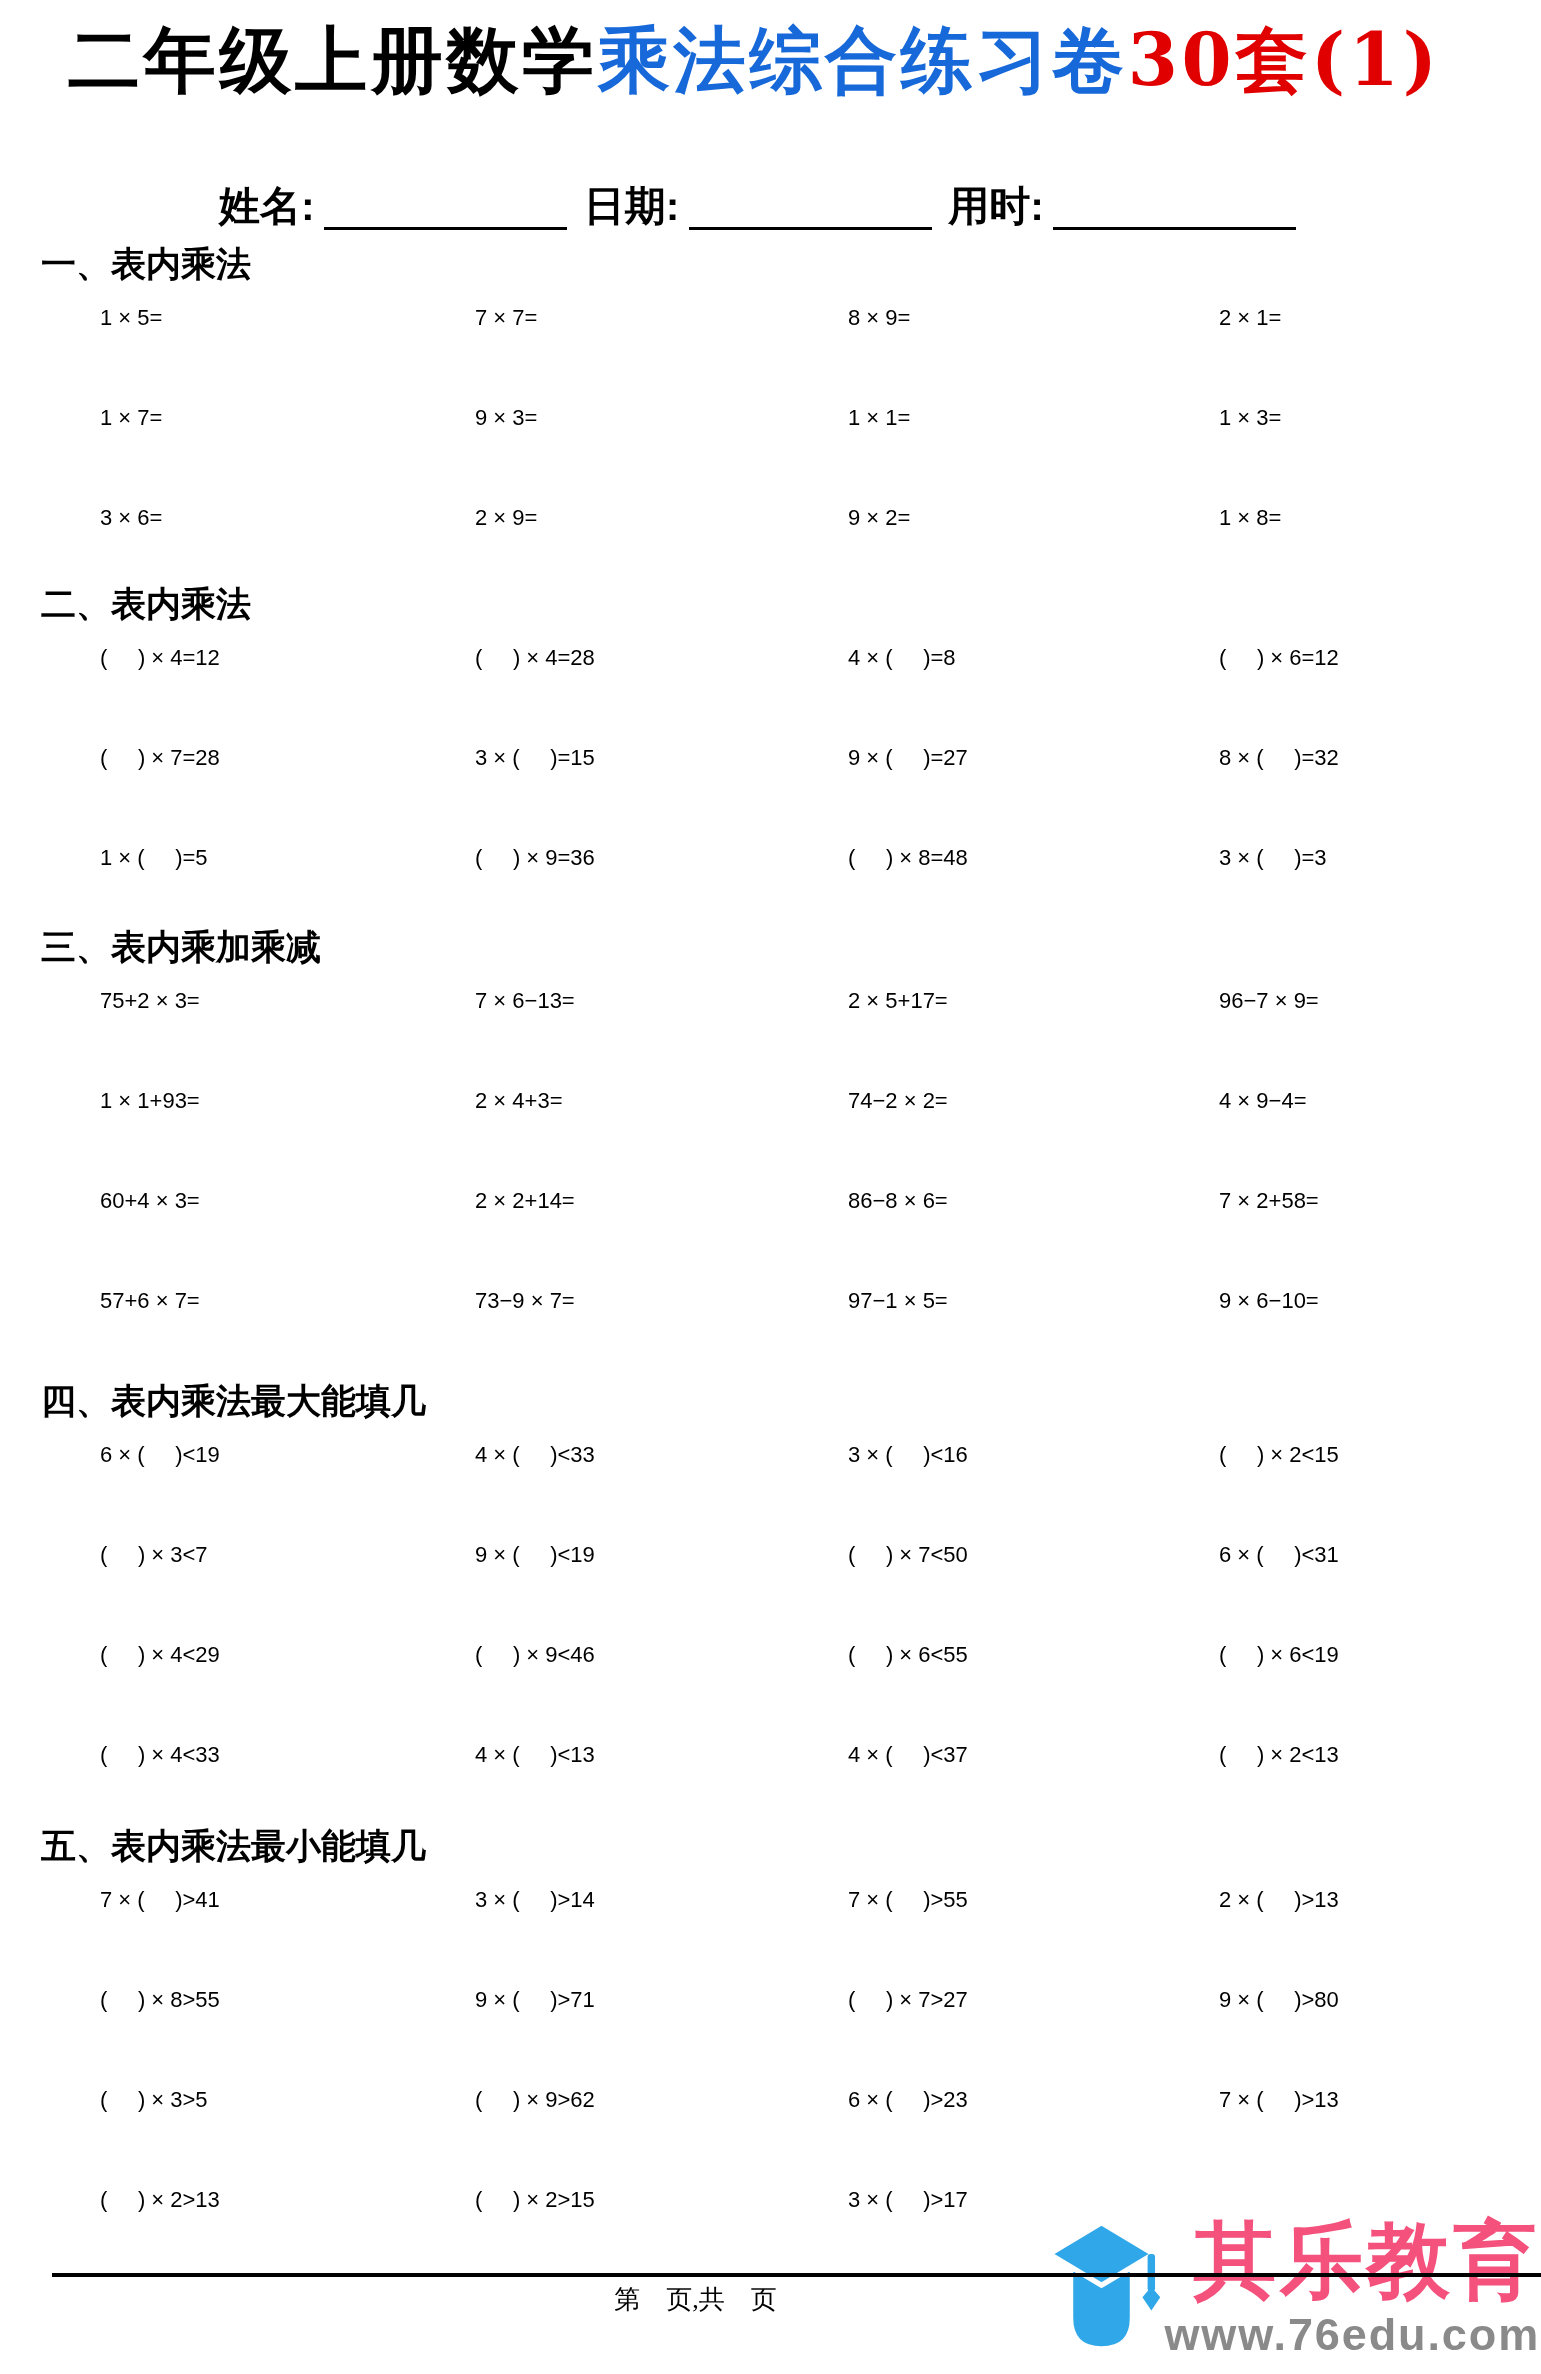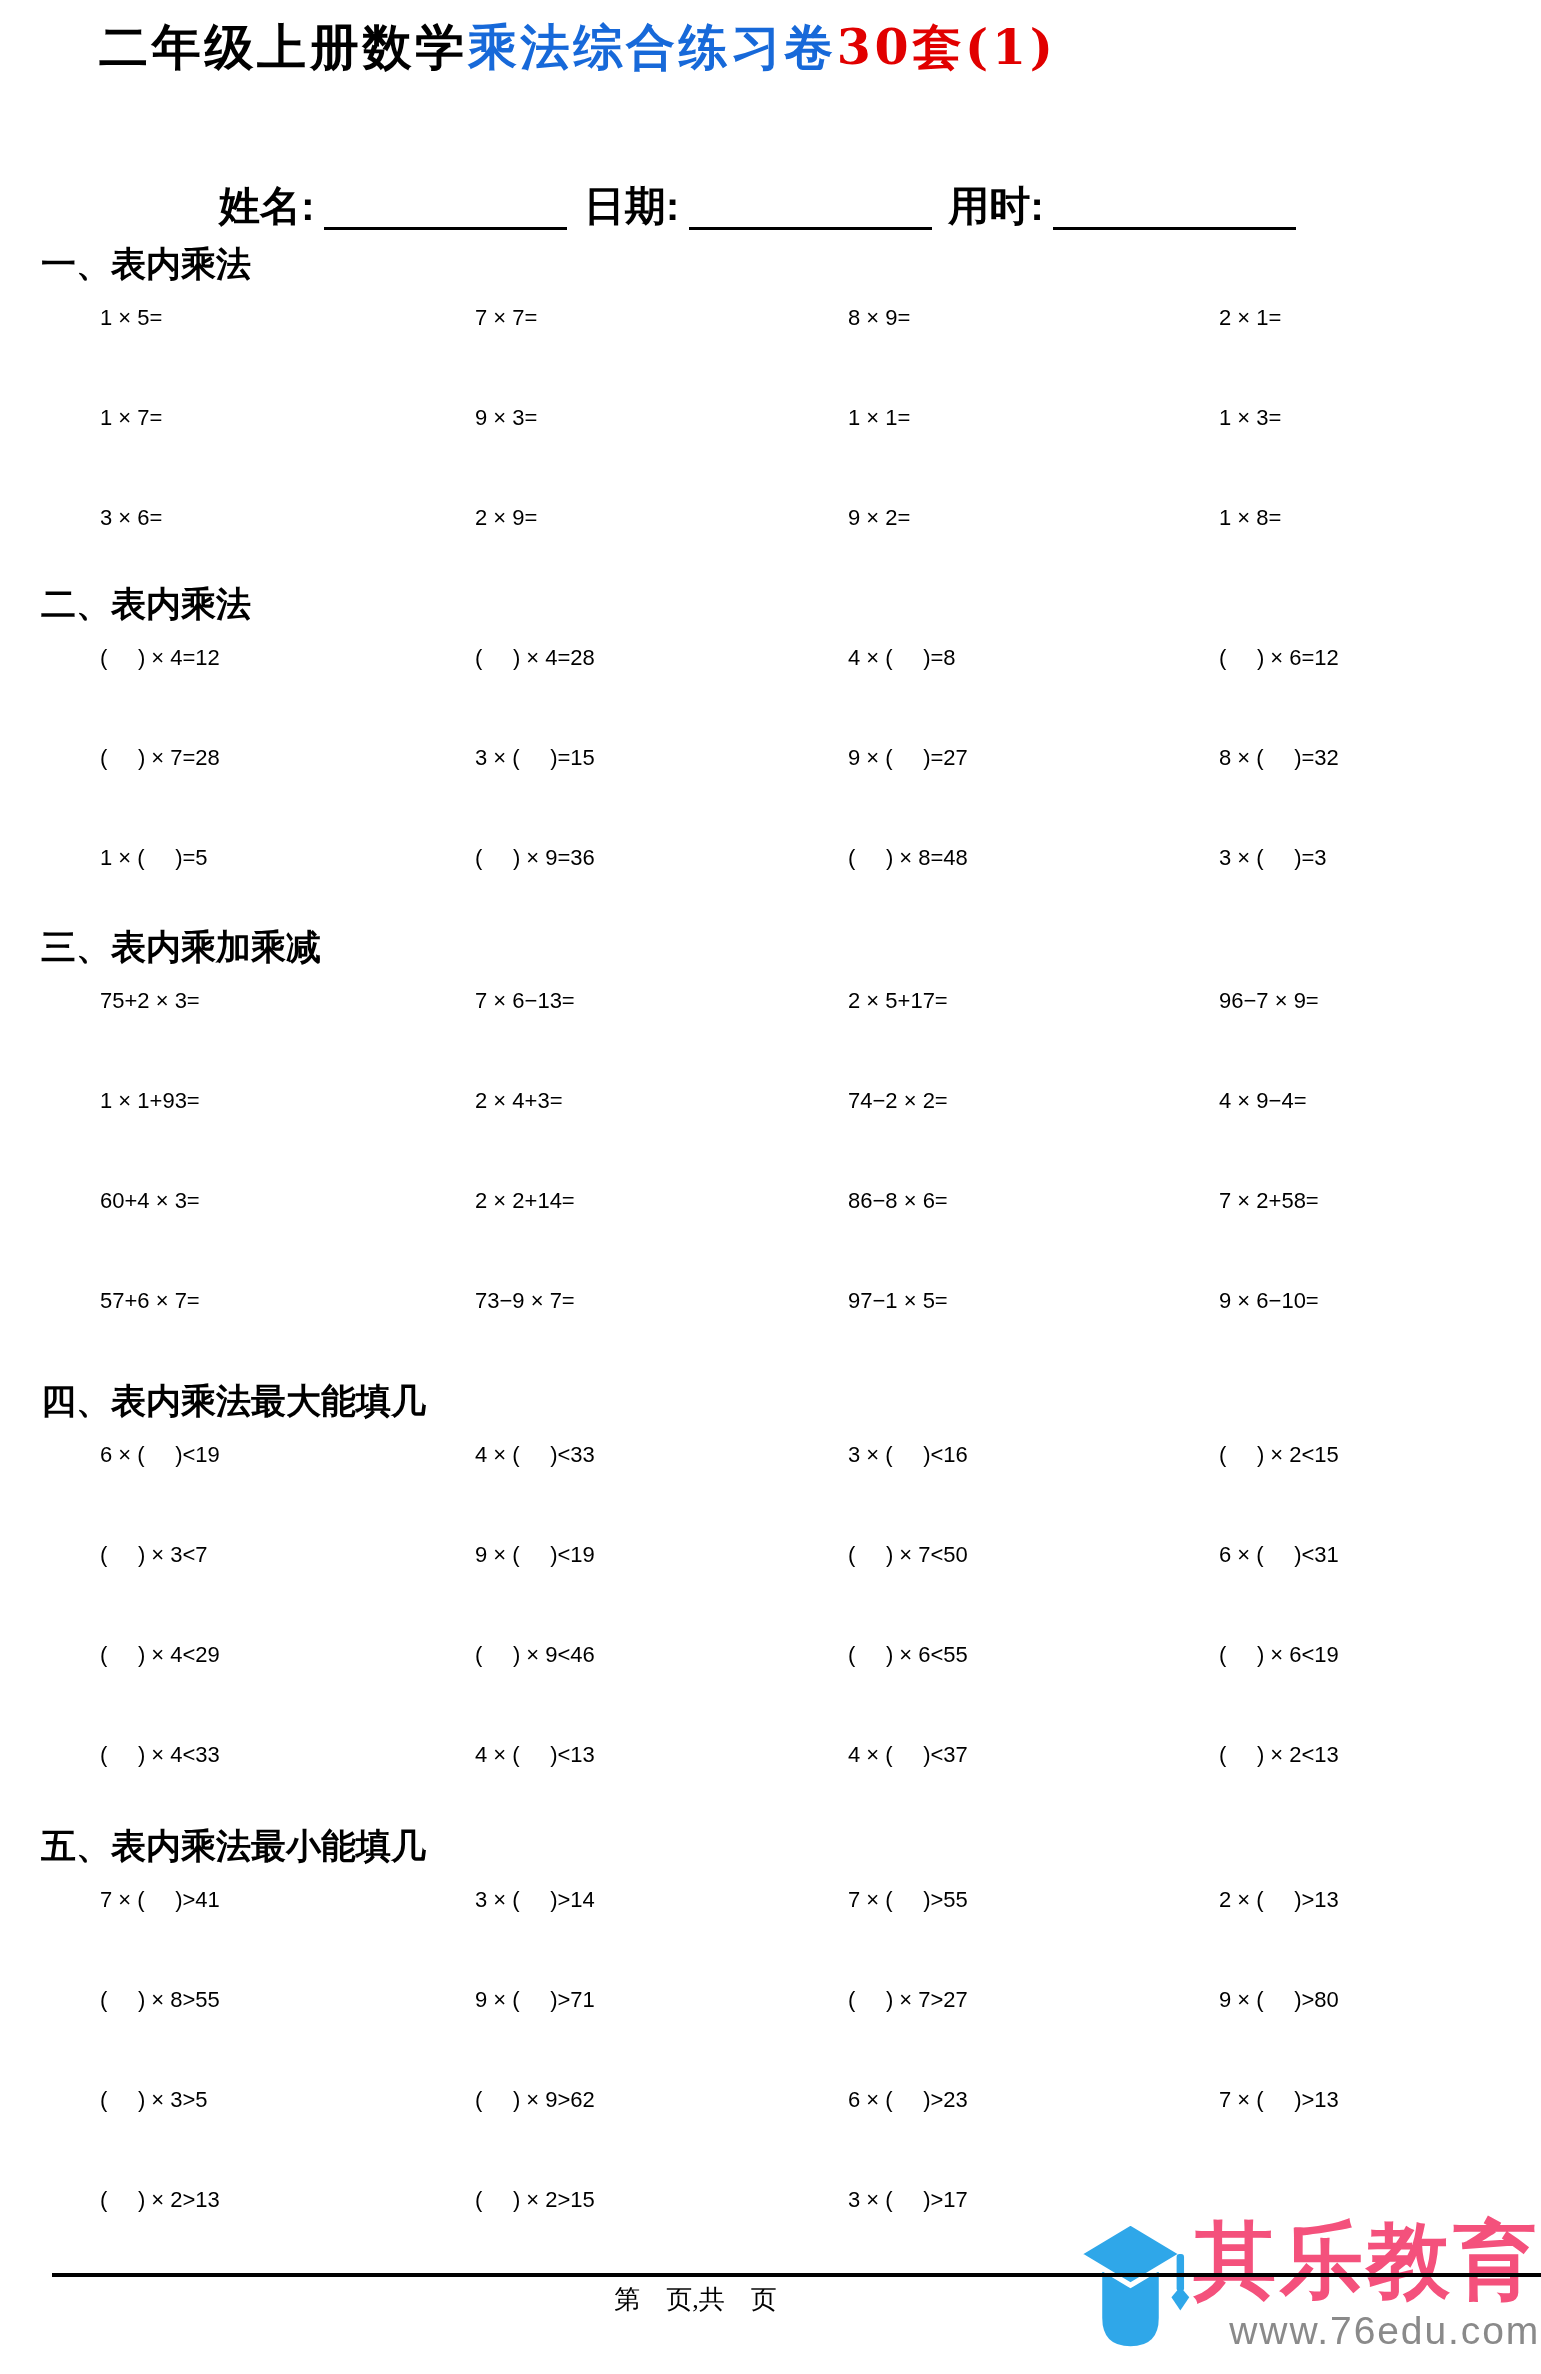--- a/index.html
+++ b/index.html
@@ -6,23 +6,23 @@
   .page{
     position:relative;
     width:1542px;height:2375px;
     background:#fff;
     overflow:hidden;
     font-family:"Liberation Sans",sans-serif;
     color:var(--ink,#000);
   }
   
   .title{
-    position:absolute;top:20.4px;left:99px;margin:0;
+    position:absolute;top:20.4px;left:68px;margin:0;
     font-family:"DejaVu Serif","Liberation Serif",serif;
-    font-weight:bold;font-size:49px;line-height:1.12;
+    font-weight:bold;font-size:72px;line-height:1.12;
     letter-spacing:3.7px;white-space:nowrap;
   }
   .t-black{color:var(--ink,#000);}
   .t-blue{color:var(--title-blue,#1769d9);}
   .t-red{color:var(--title-red,#e10000);}
   
   .info{
     position:absolute;top:182px;left:219px;
     font-size:41px;font-weight:bold;line-height:48px;white-space:nowrap;
   }
@@ -63,21 +63,21 @@
     position:absolute;top:2217px;right:1.9px;
     display:flex;align-items:flex-start;gap:3px;z-index:2;
   }
   .cap-icon{display:block;}
   .logo-txt{display:flex;flex-direction:column;align-items:flex-end;}
   .brand{
     font-size:83px;line-height:1.05;font-weight:bold;
     color:var(--brand-pink,#f4517c);letter-spacing:3.7px;white-space:nowrap;
   }
   .url{
-    font-size:39px;line-height:1.1;font-weight:normal;
+    font-size:45px;line-height:1.1;font-weight:bold;
     color:var(--url-gray,#8a8a8a);letter-spacing:1.9px;margin-top:5.6px;white-space:nowrap;
   }
 </style>
 </head>
 <body>
 
 <div class="page">
 
   <h1 class="title"><span class="t-black">二年级上册数学</span><span class="t-blue">乘法综合练习卷</span><span class="t-red">30套(1)</span></h1>
 

